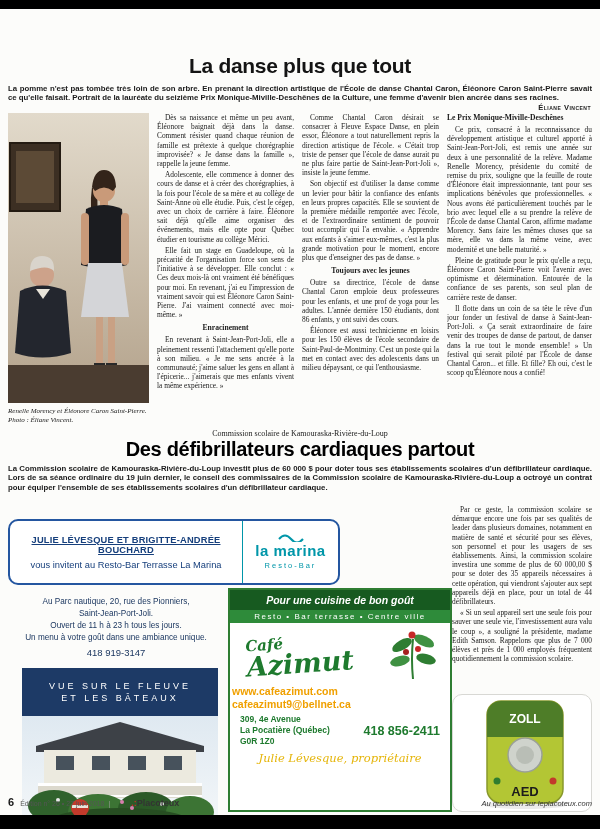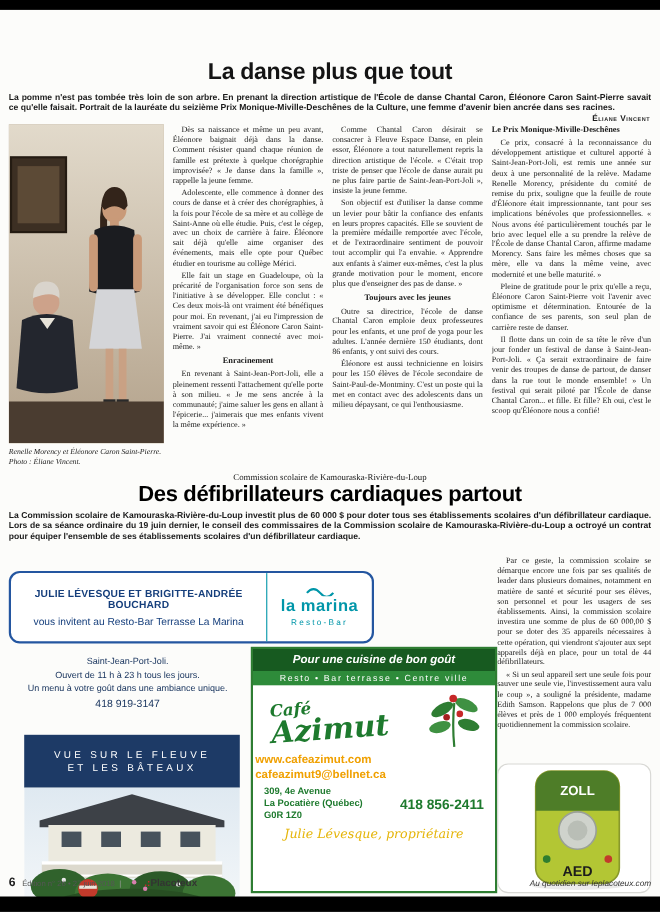--- a/index.html
+++ b/index.html
@@ -32,21 +32,21 @@
     font-family:"Liberation Sans", sans-serif; font-size:20px; font-weight:bold; letter-spacing:-0.3px; color:#000000; }
   .lead2 { position:absolute; top:464px; left:8px; width:584px; font-family:"Liberation Sans", sans-serif;
     font-size:7.8px; line-height:9.4px; font-weight:bold; text-align:justify; }
   .col2body { position:absolute; top:505px; left:452px; width:140px; height:186px; overflow:hidden; }
 
   
   .marina { position:absolute; top:519px; left:8px; width:332px; height:66px; border:2px solid #2456a0;
     border-radius:10px; display:flex; align-items:stretch; background:#fff; }
   .marina-text { flex:1; display:flex; flex-direction:column; justify-content:center; text-align:center;
     color:#163f7c; font-family:"Liberation Sans", sans-serif; padding:2px 4px; }
-  .marina-line1 { font-size:9.3px; font-weight:bold; letter-spacing:0.2px; }
+  .marina-line1 { font-size:9.3px; font-weight:bold; letter-spacing:0.2px;text-decoration:underline; }
   .marina-line2 { font-size:9.3px; margin-top:5px; }
   .marina-logo { width:96px; border-left:1px solid #0096a9; display:flex; flex-direction:column;
     align-items:center; justify-content:center; color:#0096a9; font-family:"Liberation Sans", sans-serif; }
   .marina-logo-name { font-size:15px; font-weight:bold; letter-spacing:0.5px; }
   .marina-logo-sub { font-size:7.5px; letter-spacing:2px; margin-top:2px; }
   .marina-address { position:absolute; top:596px; left:8px; width:216px; text-align:center;
     color:#16325c; font-family:"Liberation Sans", sans-serif; font-size:8.2px; line-height:12px; }
   .marina-phone { font-size:9.5px; margin-top:3px; }
 
   
@@ -171,20 +171,21 @@
     </div>
     <div class="marina-logo">
       <svg width="26" height="8" viewBox="0 0 26 8">
         <path d="M1 5 q6 -7 12 0 q6 7 12 0" fill="none" stroke="#0096a9" stroke-width="2"></path>
       </svg>
       <div class="marina-logo-name">la marina</div>
       <div class="marina-logo-sub">Resto-Bar</div>
     </div>
   </div>
   <div class="marina-address">
+    <div>Au Parc nautique, 20, rue des Pionniers,</div>
     <div>Saint-Jean-Port-Joli.</div>
     <div>Ouvert de 11 h à 23 h tous les jours.</div>
     <div>Un menu à votre goût dans une ambiance unique.</div>
     <div class="marina-phone">418 919-3147</div>
   </div>
 
   <div class="fleuve">
     <div class="fleuve-banner">
       <div>VUE SUR LE FLEUVE</div>
       <div>ET LES BÂTEAUX</div>

